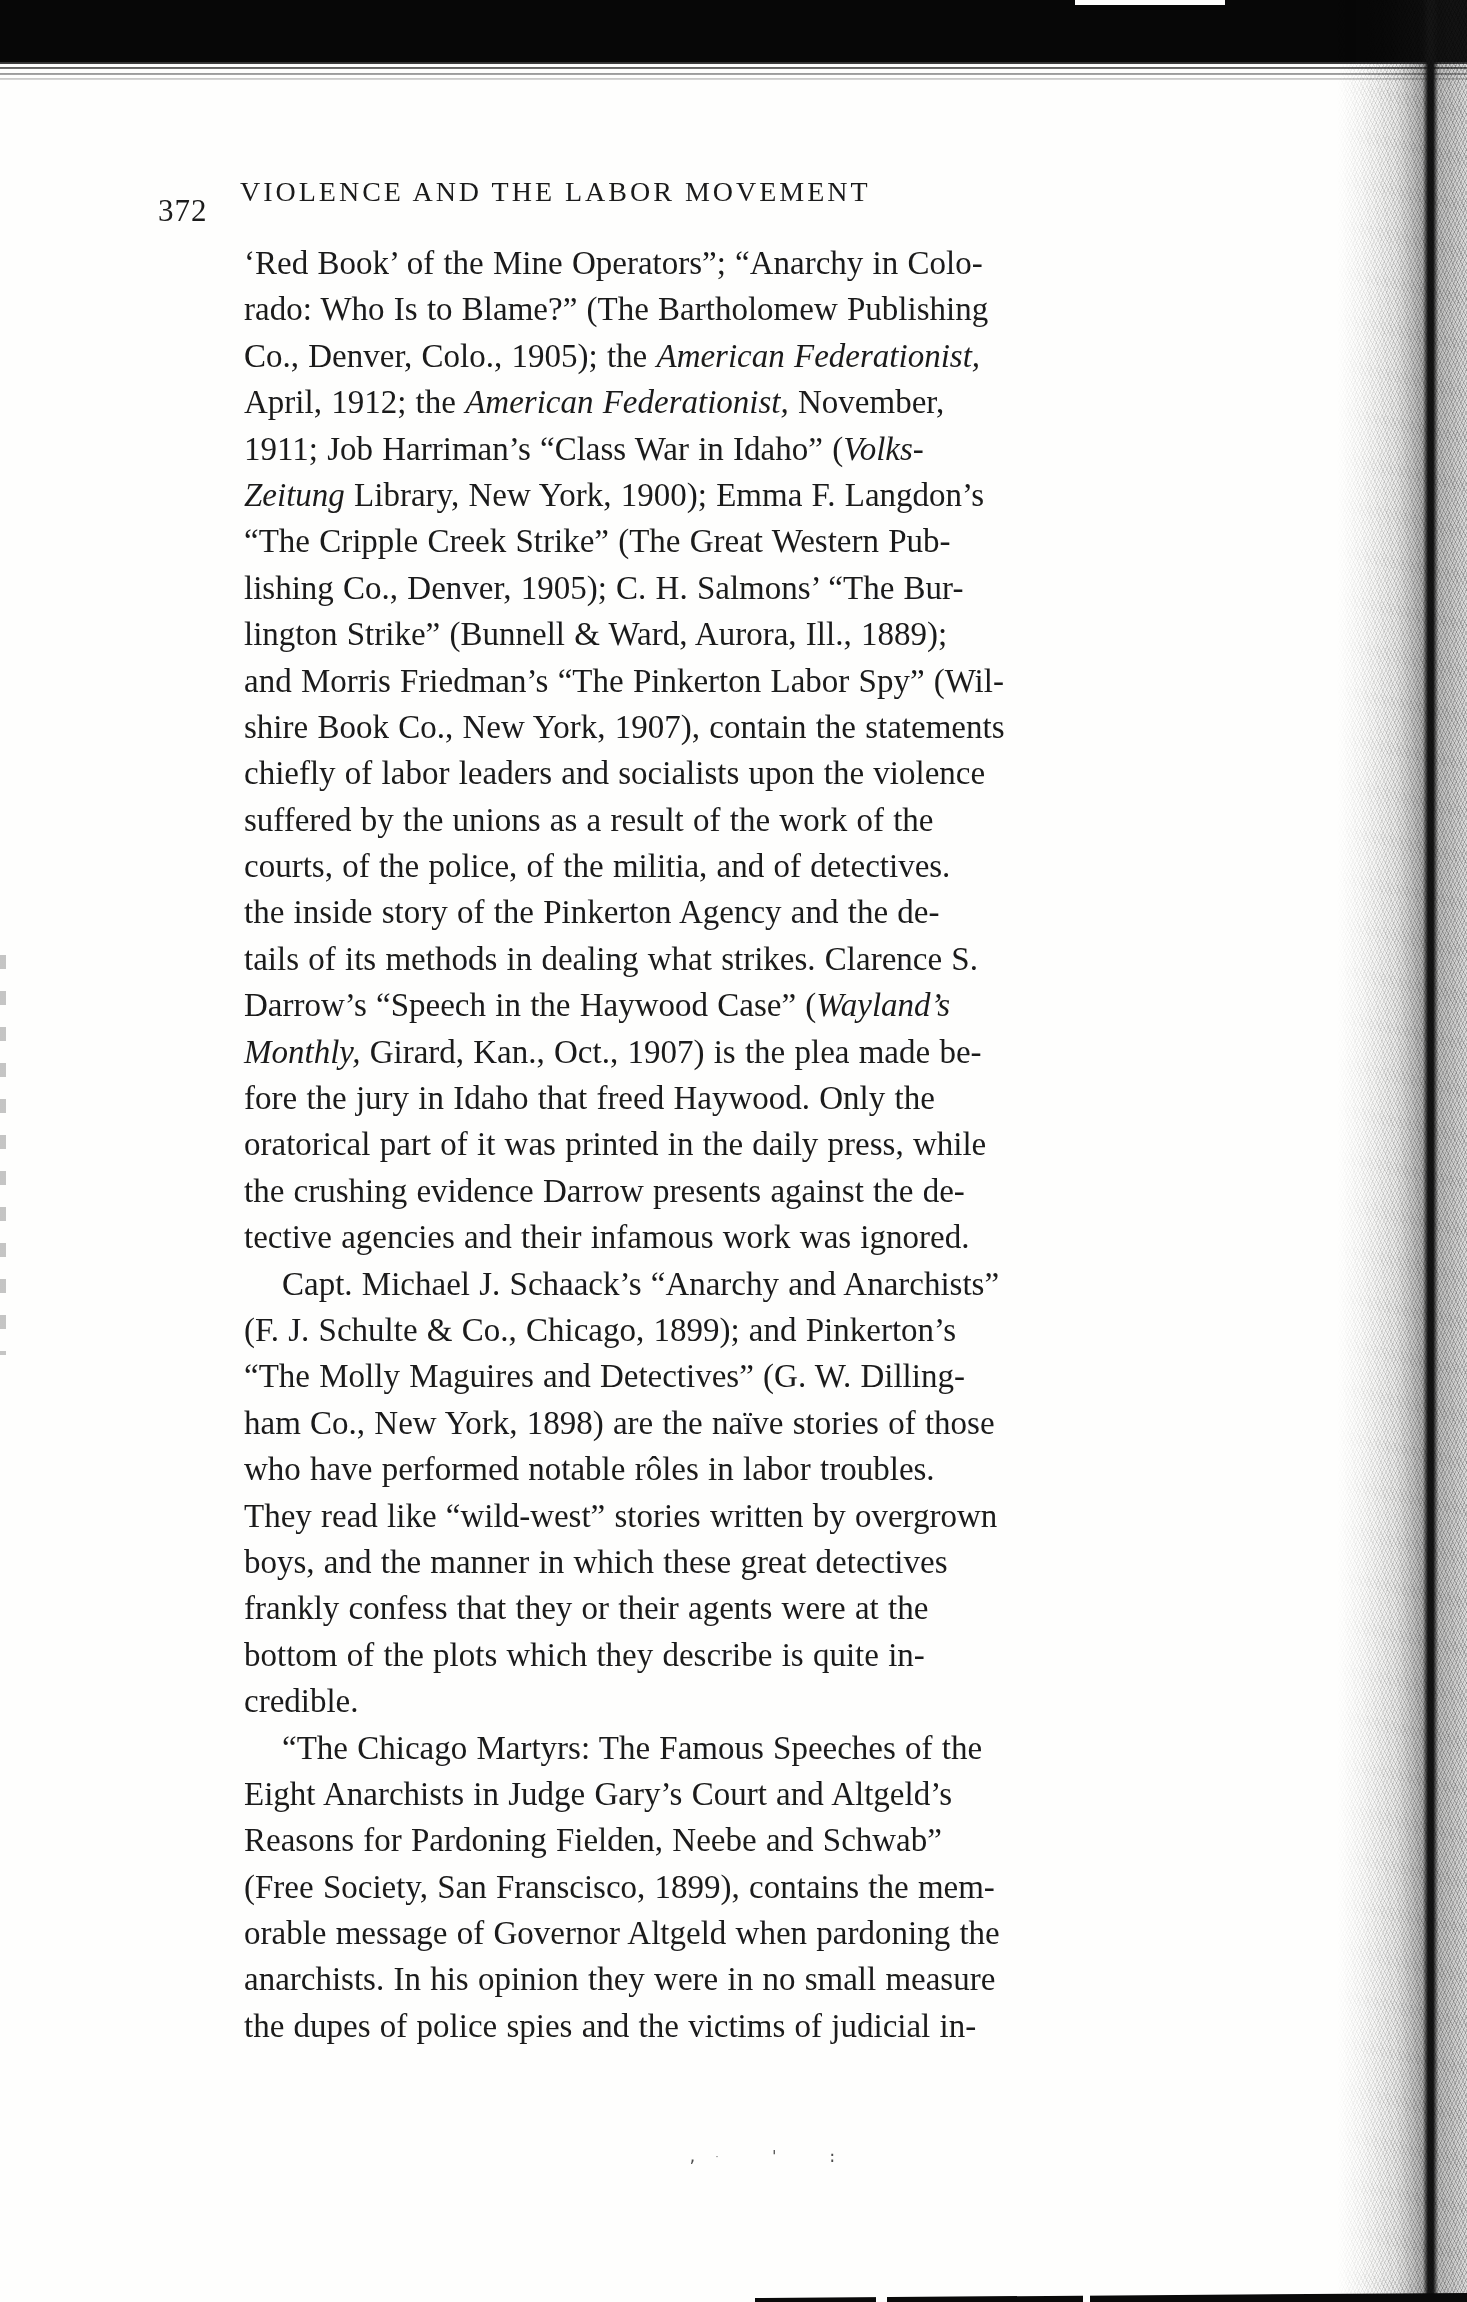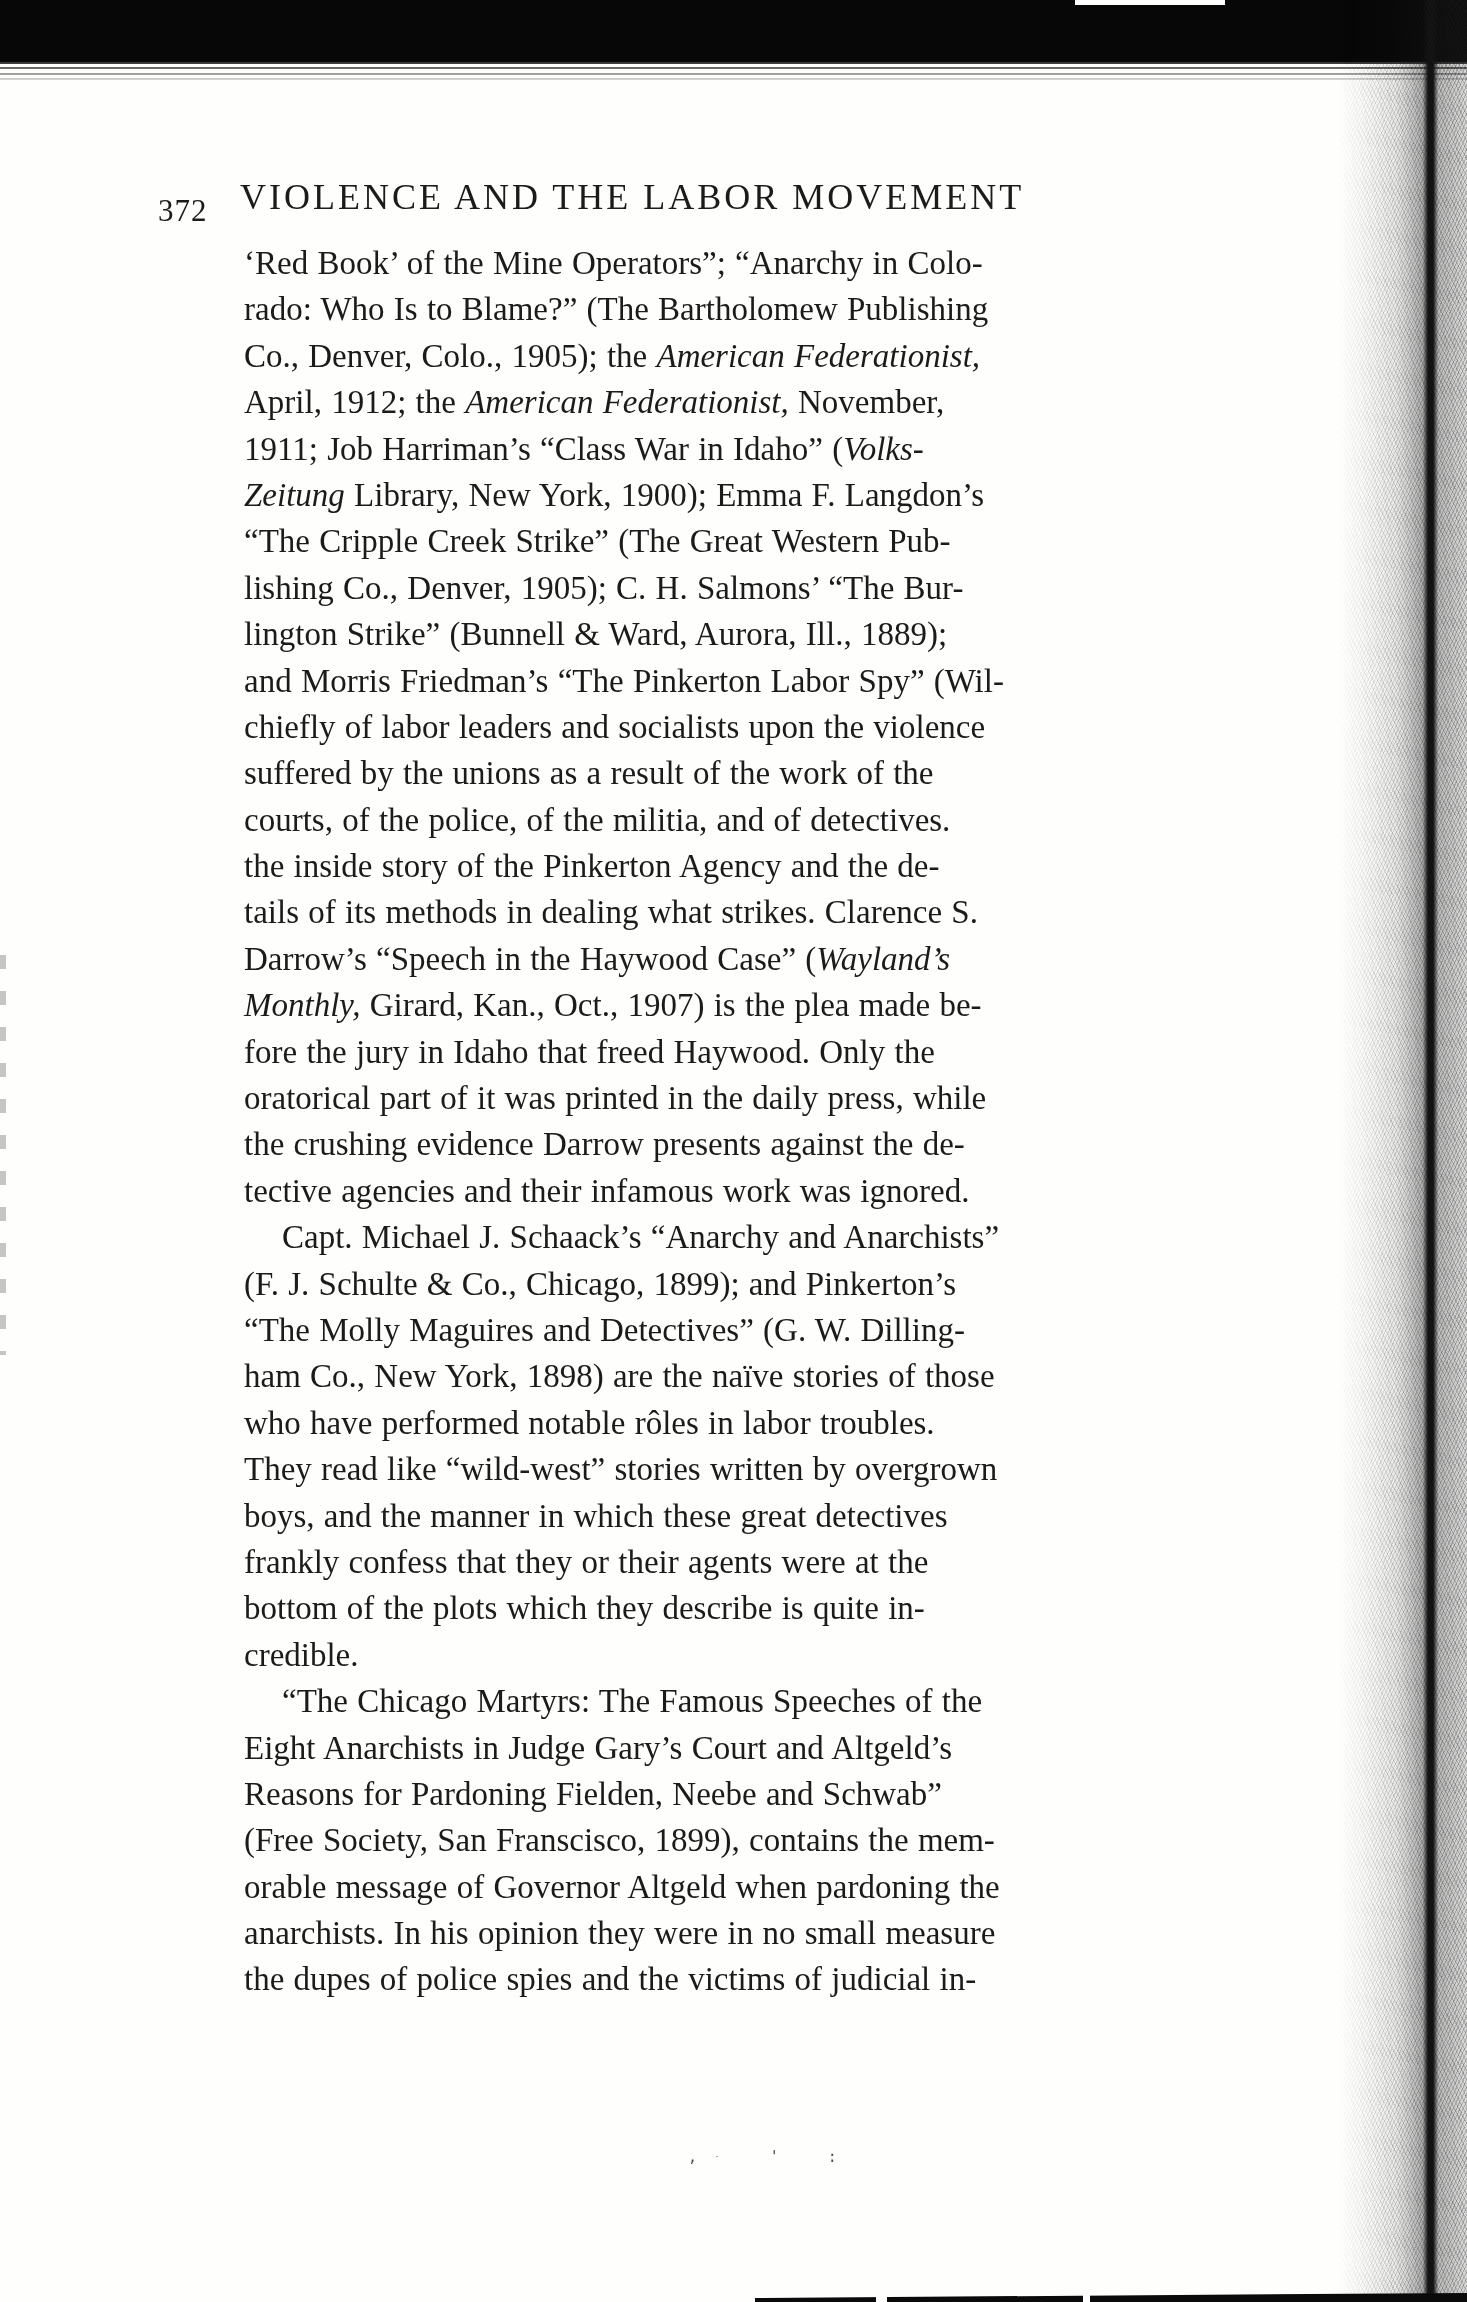--- a/index.html
+++ b/index.html
@@ -46,21 +46,21 @@
     clip-path:polygon(0 55%,100% 0,100% 100%,0 100%);
   }
   .specks{
     position:absolute;left:688px;top:2148px;
     font-size:15px;letter-spacing:20px;color:#2e2e2e;opacity:.85;
     font-family:"DejaVu Sans Mono",monospace;
   }
   
   .header{position:absolute;top:176px;left:158px;width:1140px;height:44px;}
   .page-num{position:absolute;left:0;top:17px;font-size:31px;letter-spacing:1px;}
-  .running-head{position:absolute;left:82px;top:0;font-size:36px;letter-spacing:3px;white-space:nowrap;}
+  .running-head{position:absolute;left:82px;top:0;font-size:28px;letter-spacing:3px;white-space:nowrap;}
   
   .body-text{position:absolute;left:244px;top:240px;width:668px;}
   .line{
     font-size:33px;line-height:46.4px;height:46.4px;
     white-space:nowrap;
     text-align:justify;text-align-last:justify;
     text-justify:inter-word;
     word-spacing:1px;
   }
   .line.no-just{text-align-last:left;}
@@ -87,20 +87,21 @@
       <div class="line"><span>‘Red Book’ of the Mine Operators”; “Anarchy in Colo-</span></div>
       <div class="line"><span>rado: Who Is to Blame?” (The Bartholomew Publishing</span></div>
       <div class="line"><span>Co., Denver, Colo., 1905); the </span><span class="it">American Federationist,</span></div>
       <div class="line"><span>April, 1912; the </span><span class="it">American Federationist,</span><span> November,</span></div>
       <div class="line"><span>1911; Job Harriman’s “Class War in Idaho” (</span><span class="it">Volks-</span></div>
       <div class="line"><span class="it">Zeitung</span><span> Library, New York, 1900); Emma F. Langdon’s</span></div>
       <div class="line"><span>“The Cripple Creek Strike” (The Great Western Pub-</span></div>
       <div class="line"><span>lishing Co., Denver, 1905); C. H. Salmons’ “The Bur-</span></div>
       <div class="line"><span>lington Strike” (Bunnell &amp; Ward, Aurora, Ill., 1889);</span></div>
       <div class="line"><span>and Morris Friedman’s “The Pinkerton Labor Spy” (Wil-</span></div>
+      <div class="line"><span>shire Book Co., New York, 1907), contain the statements</span></div>
       <div class="line"><span>chiefly of labor leaders and socialists upon the violence</span></div>
       <div class="line"><span>suffered by the unions as a result of the work of the</span></div>
       <div class="line"><span>courts, of the police, of the militia, and of detectives.</span></div>
       <div class="line"><span>the inside story of the Pinkerton Agency and the de-</span></div>
       <div class="line"><span>tails of its methods in dealing what strikes.  Clarence S.</span></div>
       <div class="line"><span>Darrow’s “Speech in the Haywood Case” (</span><span class="it">Wayland’s</span></div>
       <div class="line"><span class="it">Monthly,</span><span> Girard, Kan., Oct., 1907) is the plea made be-</span></div>
       <div class="line"><span>fore the jury in Idaho that freed Haywood.  Only the</span></div>
       <div class="line"><span>oratorical part of it was printed in the daily press, while</span></div>
       <div class="line"><span>the crushing evidence Darrow presents against the de-</span></div>

